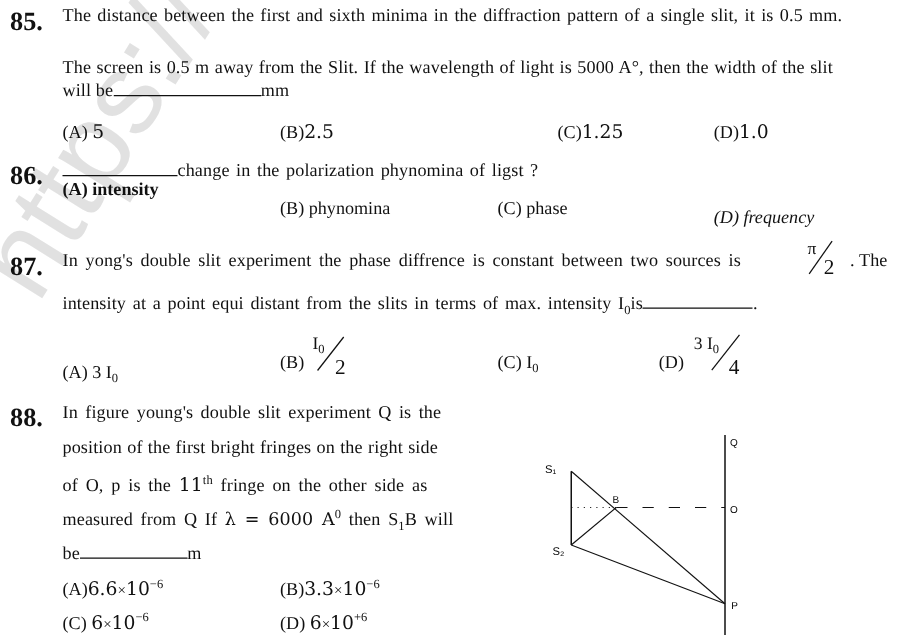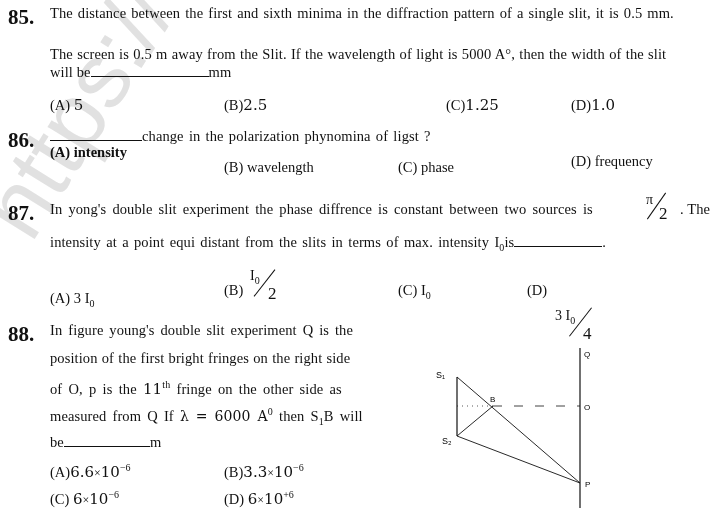--- a/index.html
+++ b/index.html
@@ -33,23 +33,23 @@
   <div class="abs opt" style="left:50px; top:96px;"><span>(A)</span> <span class="m">5</span></div>
   <div class="abs opt" style="left:224px; top:96px;"><span>(B)</span><span class="m">2.5</span></div>
   <div class="abs opt" style="left:398px; top:96px;margin-left:48px;"><span>(C)</span><span class="m">1.25</span></div>
   <div class="abs opt" style="left:571px; top:96px;"><span>(D)</span><span class="m">1.0</span></div>
 
   <div class="abs qn" style="top:128px;">86.</div>
   <div class="abs t" style="left:50px; top:128px; word-spacing:1.5px;">
     <span class="blank" style="width:92px;"></span><span>change in the polarization phynomina of ligst ?</span>
   </div>
   <div class="abs opt" style="left:50px; top:144px;font-weight:bold;"><span>(A)</span> <span>intensity</span></div>
-  <div class="abs opt" style="left:224px; top:159px;"><span>(B)</span> <span>wavelength</span></div>
+  <div class="abs opt" style="left:224px; top:159px;"><span>(B)</span> <span>phynomina</span></div>
   <div class="abs opt" style="left:398px; top:159px;"><span>(C)</span> <span>phase</span></div>
-  <div class="abs opt" style="left:571px; top:153px;"><span>(D)</span> <span>frequency</span></div>
+  <div class="abs opt" style="left:571px; top:166px;font-style:italic;"><span>(D)</span> <span>frequency</span></div>
 
   <div class="abs qn" style="top:201px;">87.</div>
   <div class="abs t" style="left:50px; top:201px; word-spacing:2.4px;">In yong's double slit experiment the phase diffrence is constant between two sources is</div>
   <div class="abs" style="left:644px; top:190px; width:30px; height:36px;">
     <span class="abs" style="left:2px; top:2px; font-size:14px;">π</span>
     <span class="abs" style="left:2px; top:0; width:1px; height:32px; background:#111; transform:translateX(10px) rotate(35deg);"></span>
     <span class="abs" style="left:15px; top:14px; font-size:17px;">2</span>
   </div>
   <div class="abs t" style="left:680px; top:201px;">. The</div>
   <div class="abs t" style="left:50px; top:234px; word-spacing:1.6px;">
@@ -61,21 +61,21 @@
   <div class="abs opt" style="left:224px; top:282px;"><span>(B)</span></div>
   <div class="abs" style="left:250px; top:266px; width:30px; height:38px;">
     <span class="abs" style="left:0; top:2px; font-size:14px;"><span>I</span><sub>0</sub></span>
     <span class="abs" style="left:0; top:0; width:1px; height:34px; background:#111; transform:translateX(14px) rotate(38deg);"></span>
     <span class="abs" style="left:18px; top:18px; font-size:17px;">2</span>
   </div>
 
   <div class="abs opt" style="left:398px; top:282px;"><span>(C)</span> <span>I</span><sub>0</sub></div>
 
   <div class="abs opt" style="left:527px; top:282px;"><span>(D)</span></div>
-  <div class="abs" style="left:555px; top:264px; width:44px; height:40px;margin-top:40px;">
+  <div class="abs" style="left:555px; top:264px; width:44px; height:40px;">
     <span class="abs" style="left:0; top:4px; font-size:14px;"><span>3 I</span><sub>0</sub></span>
     <span class="abs" style="left:0; top:0; width:1px; height:36px; background:#111; transform:translateX(25px) rotate(38deg);"></span>
     <span class="abs" style="left:28px; top:20px; font-size:17px;">4</span>
   </div>
 
   <div class="abs qn" style="top:322px;">88.</div>
   <div class="abs t" style="left:50px; top:350px; word-spacing:0.5px;">position of the first bright fringes on the right side</div>
   <div class="abs t" style="left:50px; top:322px; word-spacing:2.2px;">In figure young's double slit experiment Q is the</div>
   <div class="abs t" style="left:50px; top:379px; word-spacing:2.5px;">
     <span>of O, p is the</span> <span class="m">11</span><sup>th</sup> <span>fringe on the other side as</span>

